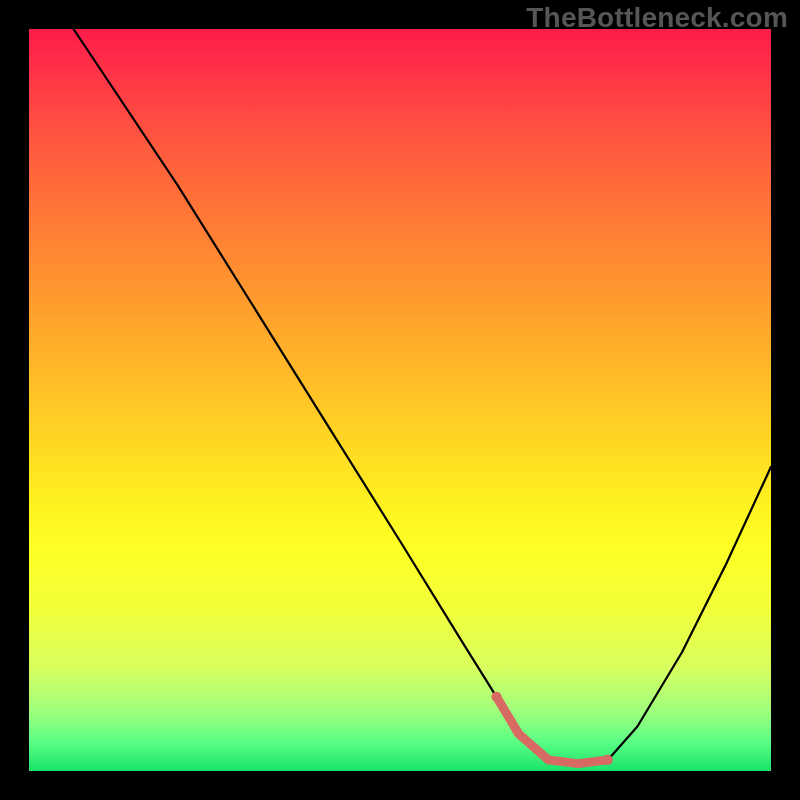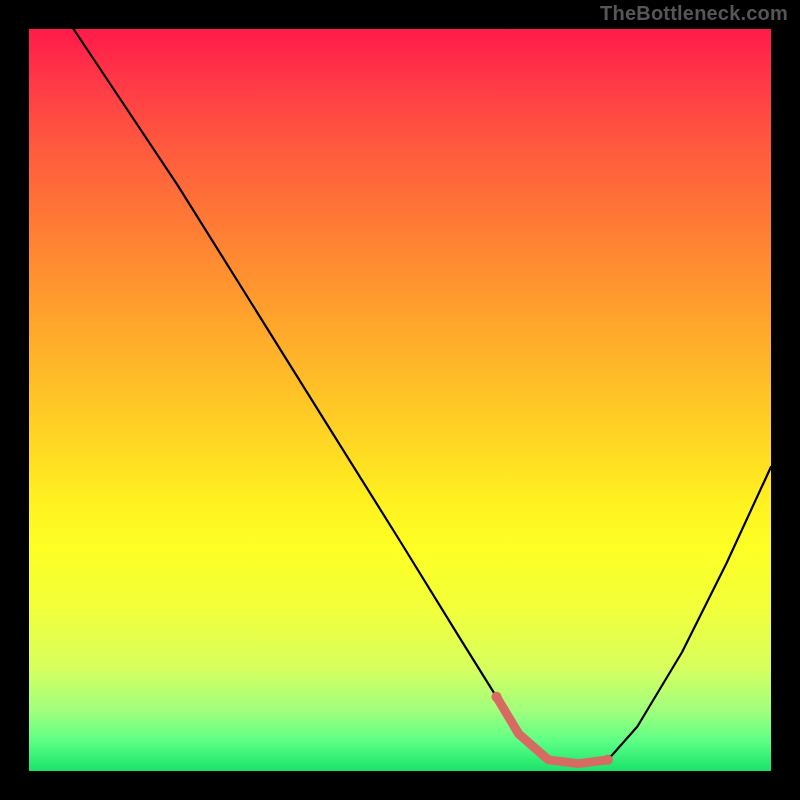--- a/index.html
+++ b/index.html
@@ -8,21 +8,21 @@
     position: relative;
     width: 800px;
     height: 800px;
     background: #000;
   }
   .watermark {
     position: absolute;
     top: 2px;
     right: 12px;
     font-family: Arial, Helvetica, sans-serif;
-    font-size: 20px;
+    font-size: 28px;
     font-weight: 600;
     color: #565656;
     letter-spacing: 0.2px;
     z-index: 5;
   }
   .plot-area {
     position: absolute;
     left: 29px;
     top: 29px;
     width: 742px;

